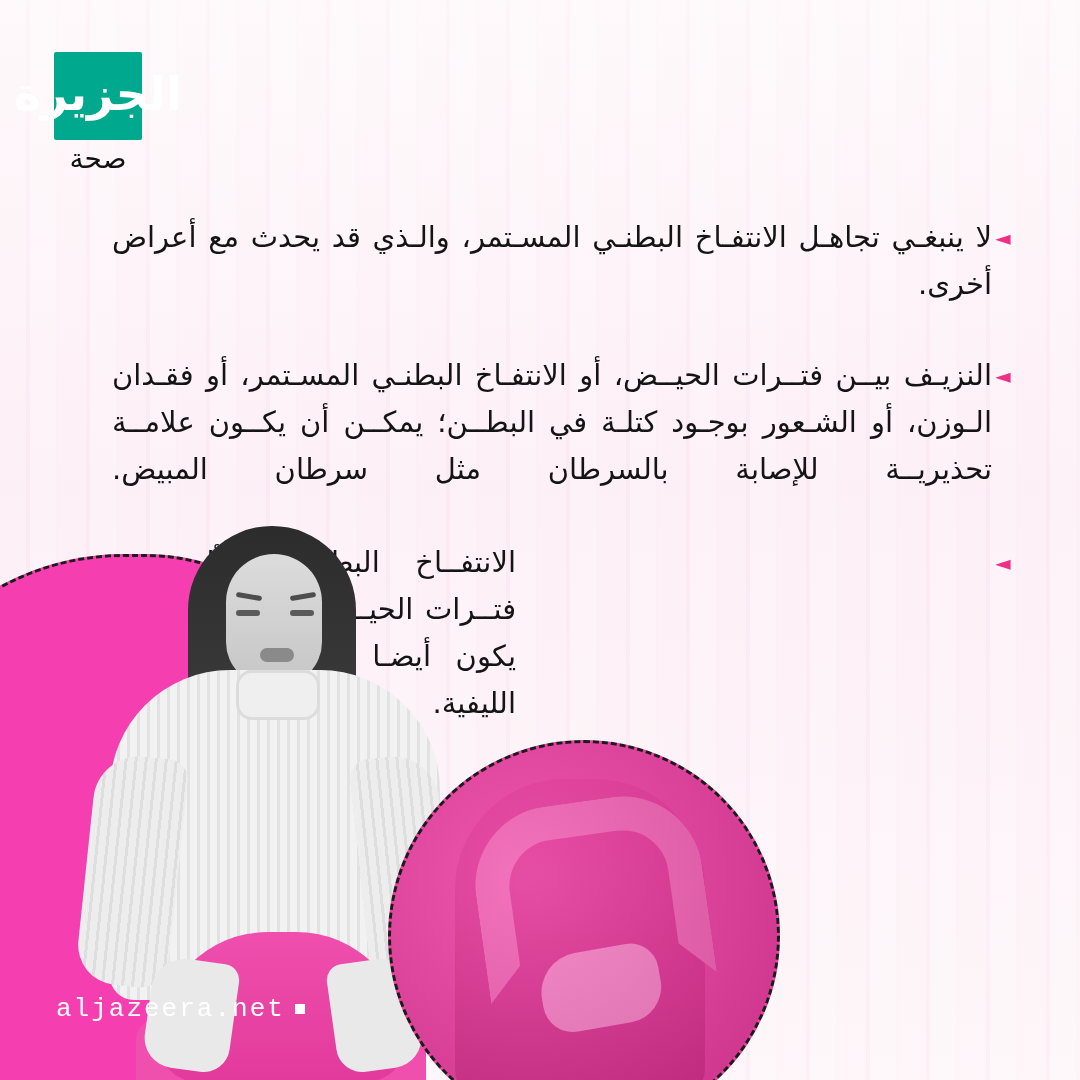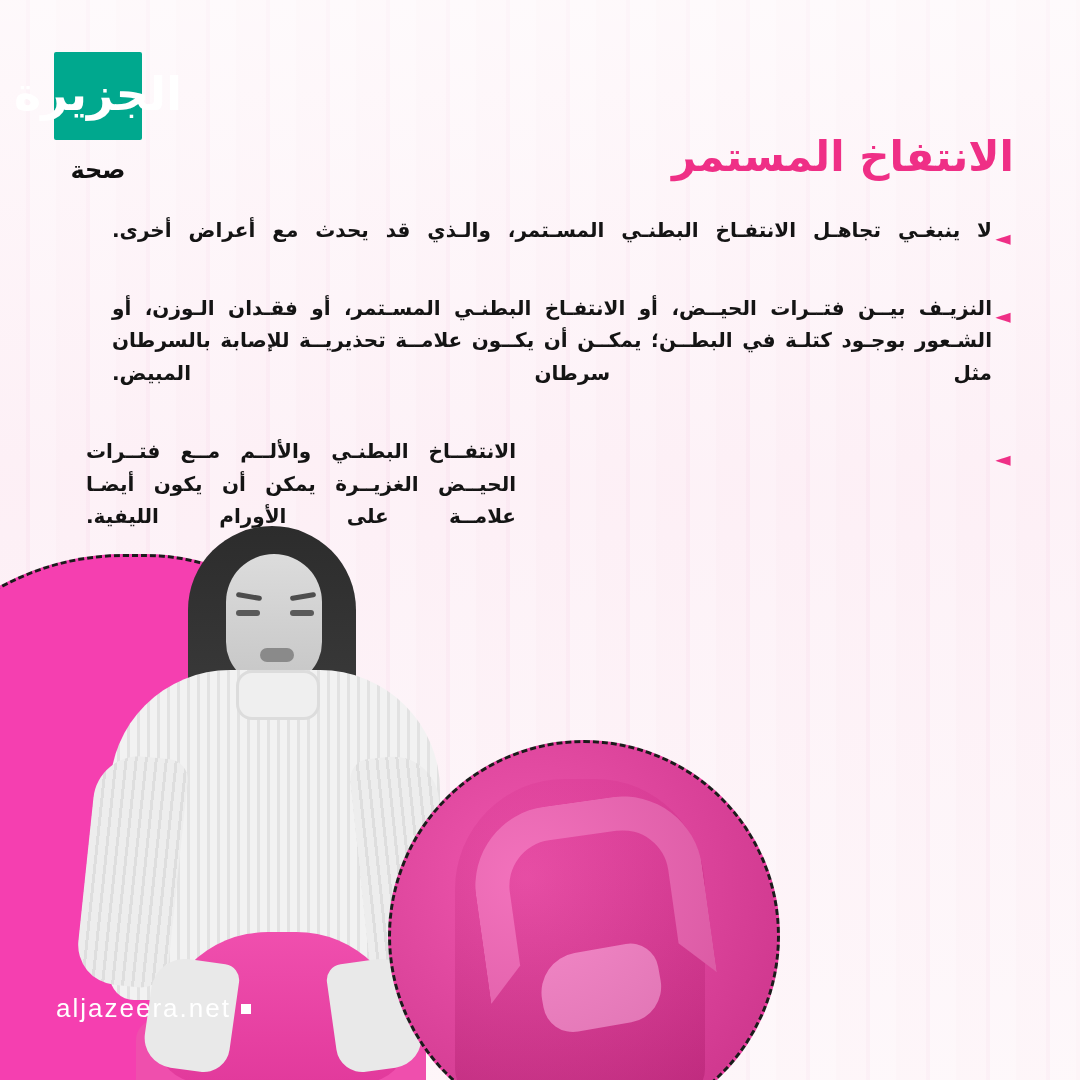--- a/index.html
+++ b/index.html
@@ -61,23 +61,23 @@
   }
   .logo-glyph {
     color: #ffffff;
     font-size: 46px;
     line-height: 1;
     font-weight: 700;
     font-family: "DejaVu Sans", "Liberation Sans", sans-serif;
     transform: translateY(-2px);
   }
   .logo-caption {
-    margin-top: 16px;
-    font-size: 24px;
-    font-weight: 700;
+    margin-top: 2px;
+    font-size: 28px;
+    font-weight: 400;
     color: #111111;
     letter-spacing: 0;
   }
 
   
   .title {
     position: absolute;
     top: 132px;
     right: 66px;
     width: 620px;
@@ -108,22 +108,22 @@
     width: 22px;
     padding-top: 14px;
     color: #ef2f86;
     font-size: 20px;
     line-height: 1;
     text-align: center;
   }
   .bullet-text {
     flex: 1 1 auto;
     color: #141414;
-    font-size: 20px;
-    font-weight: 700;
+    font-size: 29px;
+    font-weight: 400;
     line-height: 1.62;
     text-align: justify;
     text-align-last: justify;
     padding-left: 2px;
   }
 
   
   .bullet.b1 .bullet-text { width: 100%; max-width: 880px; margin-right: 0; }
   .bullet.b2 .bullet-text { max-width: 880px; margin-left: 26px; }
   .bullet.b3 .bullet-text { max-width: 430px; margin-right: auto; }
@@ -341,38 +341,37 @@
   }
   .footer-dot {
     width: 10px;
     height: 10px;
     background: #ffffff;
   }
   .footer-url {
     color: #ffffff;
     font-size: 26px;
     letter-spacing: 2px;
-    font-family: Liberation Sans, sans-serif;
+    font-family: Liberation Mono, monospace;
     direction: ltr;
   }
 </style>
 </head>
 <body>
 
 <div class="card">
   <div class="wash"></div>
 
   <div class="logo-block">
     <div class="logo-mark">
       <span class="logo-glyph">الجزيرة</span>
     </div>
     <div class="logo-caption">صحة</div>
   </div>
 
-  <div class="title">الانتفاخ المستمر</div>
 
   <div class="bullets">
 
     <div class="bullet b1">
       <div class="bullet-marker">◄</div>
       <div class="bullet-text">لا ينبغـي تجاهـل الانتفـاخ البطنـي المسـتمر، والـذي قد يحدث مع أعراض أخرى.</div>
     </div>
 
     <div class="bullet b2">
       <div class="bullet-marker">◄</div>

